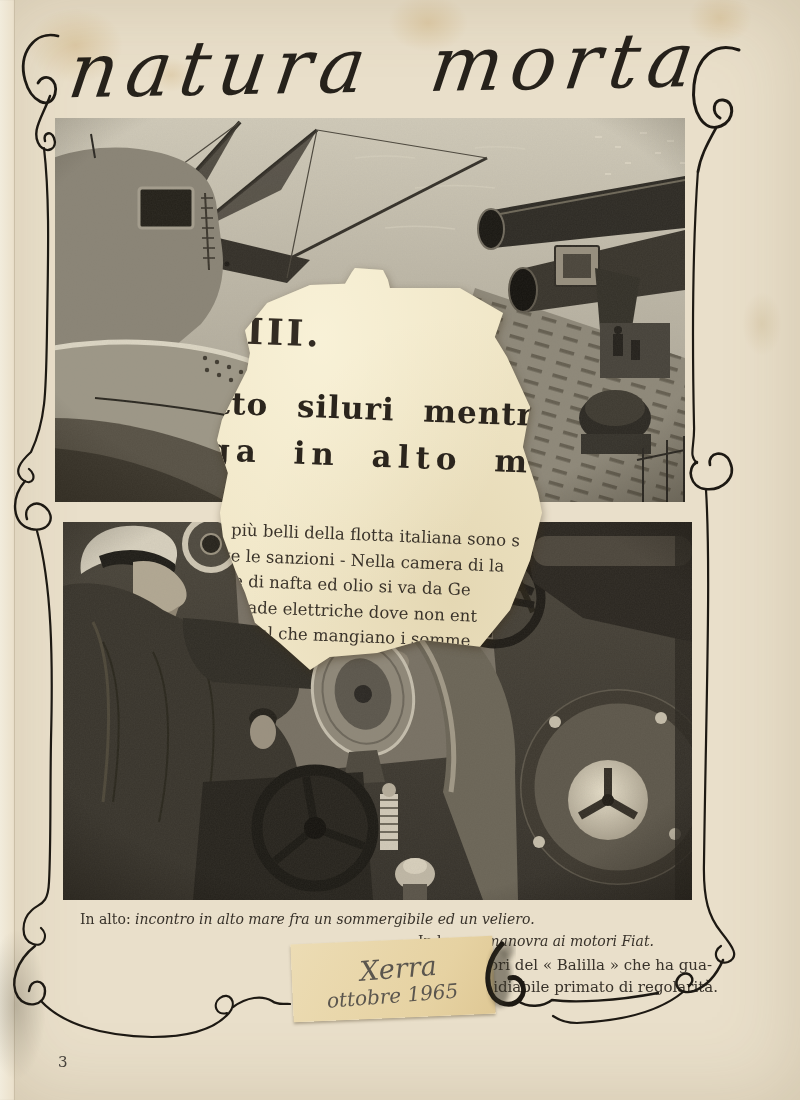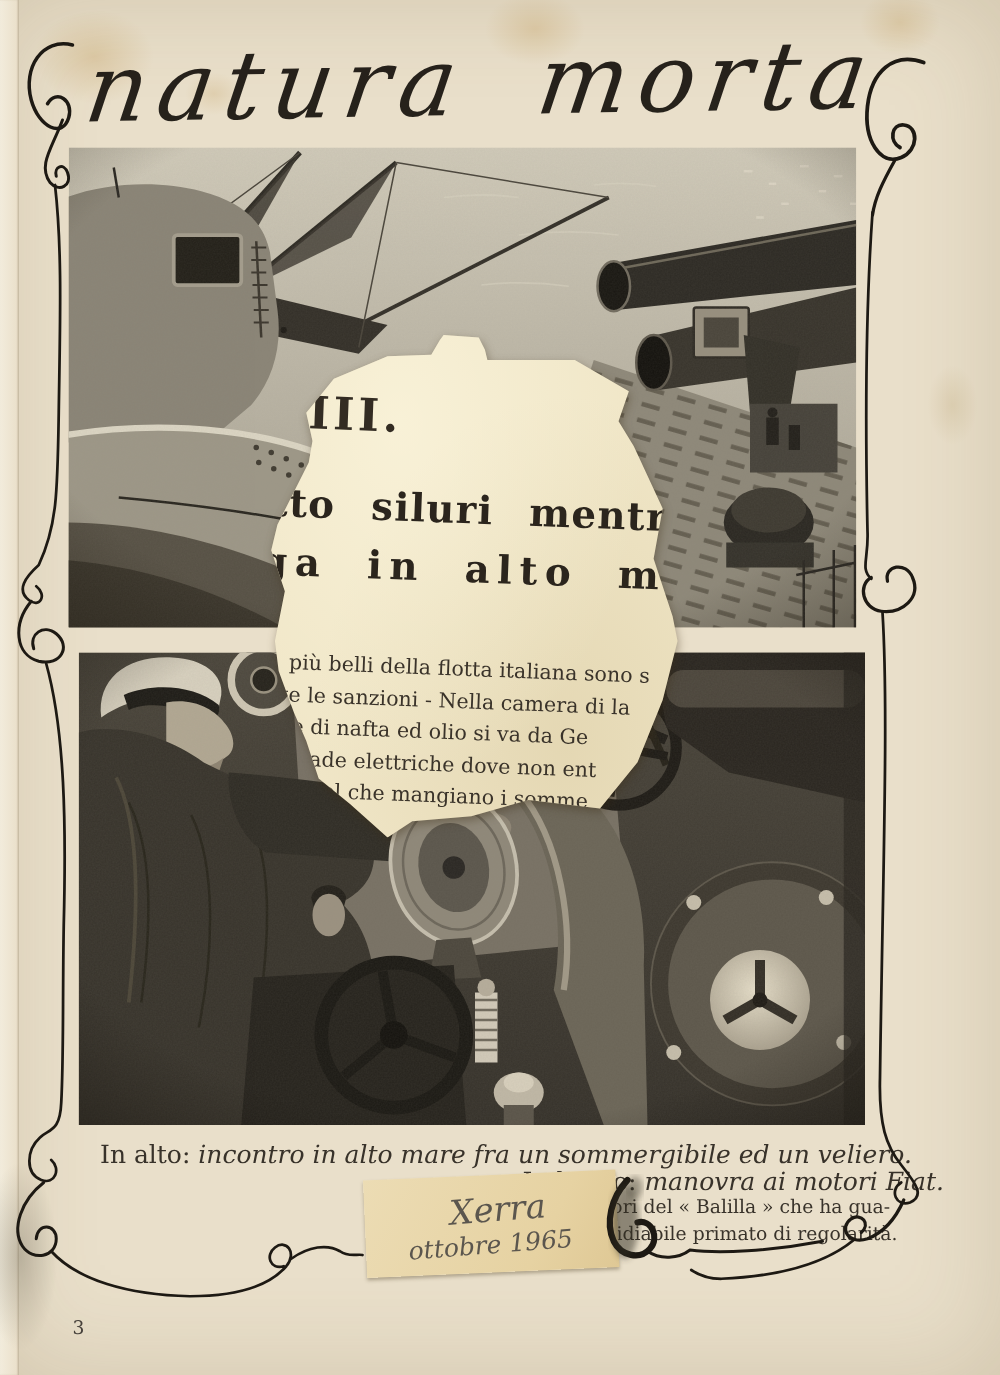--- a/index.html
+++ b/index.html
@@ -41,21 +41,21 @@
   .numeral{position:absolute;left:32px;top:44px;font-size:36px;letter-spacing:3px;font-weight:bold;}
   .head1{position:absolute;left:4px;top:120px;font-size:31px;font-weight:bold;
         letter-spacing:1px;word-spacing:17px;white-space:nowrap;color:#2b251d;}
   .head2{position:absolute;left:-2px;top:167px;font-size:31px;font-weight:bold;
         letter-spacing:6px;word-spacing:15px;white-space:nowrap;color:#2b251d;}
   .para{position:absolute;left:0;top:252px;font-size:16.5px;line-height:25.5px;color:#3a332a;}
   .para div{white-space:nowrap;}
   .p0{margin-left:24px;} .p1{margin-left:18px;} .p2{margin-left:28px;}
   .p3{margin-left:22px;} .p4{margin-left:44px;}
 
-  .caption{position:absolute;color:#38322a;font-size:20px;white-space:nowrap;}
+  .caption{position:absolute;color:#38322a;font-size:14px;white-space:nowrap;}
   .cap1{left:80px;top:911px;}
   .cap2{left:418px;top:933px;}
   .cap3{top:956px;right:88px;font-size:15px;}
   .cap4{top:978px;right:82px;font-size:15px;}
   .ital{font-style:italic;}
 
   .label{position:absolute;left:292px;top:940px;width:202px;height:78px;
         background:linear-gradient(120deg,#ecdcb4,#e6d2a2 70%,#dfc895);
         transform:rotate(-2.5deg);box-shadow:0 2px 3px rgba(70,55,25,.35);
         color:#5b564e;font-style:italic;}

